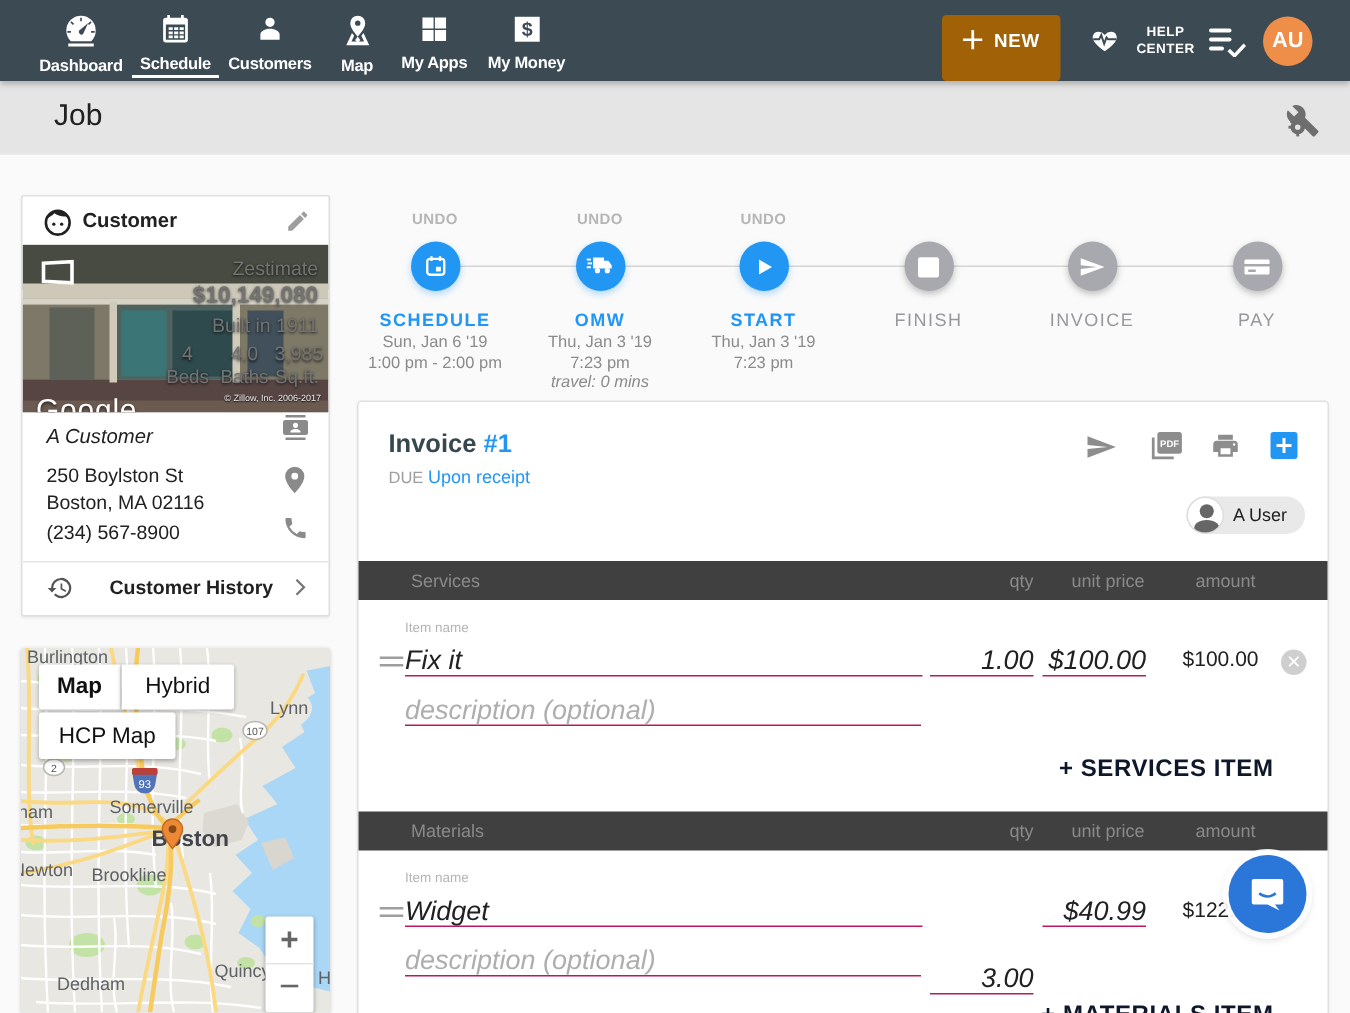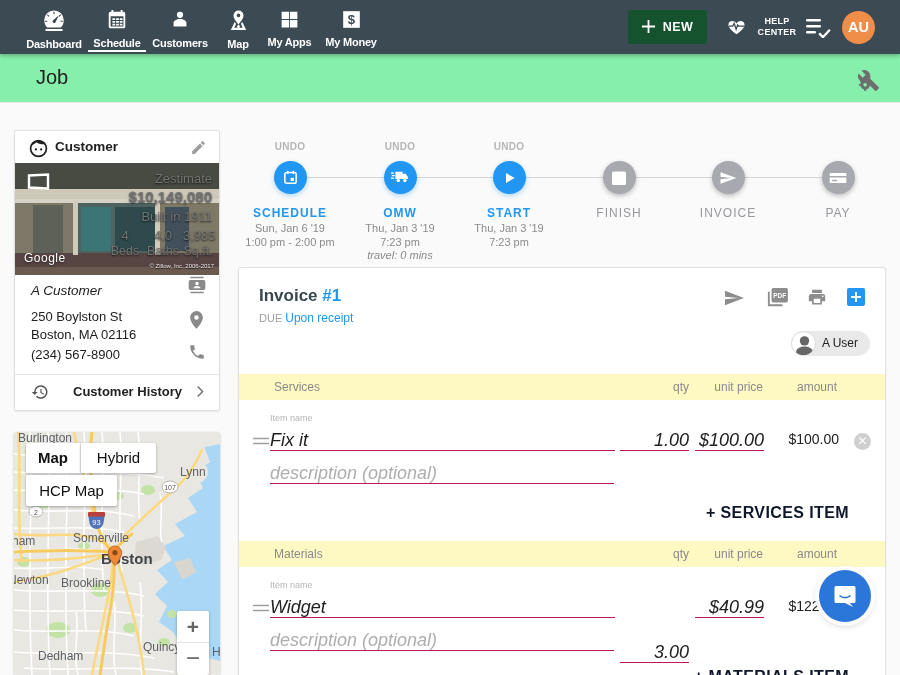--- a/index.html
+++ b/index.html
@@ -5,26 +5,26 @@
 * { margin:0; padding:0; box-sizing:border-box; }
 html,body { width:900px; height:675px; overflow:hidden; font-family:"Liberation Sans",sans-serif; background:#fafafa; }
 .abs { position:absolute; }
 
 
 .nav { position:absolute; top:0; left:0; width:900px; height:54px; background:#3c4a53; box-shadow:0 2px 4px rgba(0,0,0,.25); z-index:20; }
 .navitem { position:absolute; top:0; height:54px; text-align:center; color:#fff; }
 .navitem .ic { display:block; margin:9px auto 2px; }
 .navitem .lb { font-size:11px; font-weight:bold; color:#fff; letter-spacing:-0.2px; }
 .navitem.active:after { content:""; position:absolute; left:50%; transform:translateX(-50%); bottom:2px; width:58px; height:2px; background:#fff; }
-.newbtn { position:absolute; left:628px; top:10px; width:79px; height:34px; background:#14532d; border-radius:3px; color:#fff; font-size:12.5px; font-weight:bold; text-align:center; line-height:34px; letter-spacing:.5px; }
+.newbtn { position:absolute; left:628px; top:10px; width:79px; height:44px; background:#a16207; border-radius:3px; color:#fff; font-size:12.5px; font-weight:bold; text-align:center; line-height:34px; letter-spacing:.5px; }
 .helpcenter { position:absolute; left:755px; top:16px; width:44px; color:#fff; font-size:9px; font-weight:bold; text-align:center; line-height:11px; letter-spacing:.3px; }
 .avatar { position:absolute; left:842px; top:11px; width:33px; height:33px; border-radius:50%; background:#ef8e49; color:#fff; font-size:14.5px; font-weight:bold; text-align:center; line-height:33px; }
 
 
-.jobbar { position:absolute; top:54px; left:0; width:900px; height:49px; background:#86efac; border-bottom:1px solid #e8e8e8; z-index:10; }
+.jobbar { position:absolute; top:54px; left:0; width:900px; height:49px; background:#e5e5e5; border-bottom:1px solid #e8e8e8; z-index:10; }
 .jobbar h1 { position:absolute; left:36px; top:12px; font-size:20px; font-weight:normal; color:#212121; }
 
 
 .card { position:absolute; background:#fff; border:1px solid #e0e0e0; border-radius:2px; box-shadow:0 1px 2px rgba(0,0,0,.08); }
 .custcard { left:14px; top:130px; width:206px; height:281px; }
 .photo { position:absolute; left:0; top:32px; width:204px; height:112px; overflow:hidden; }
 .ovl { position:absolute; color:#737373; text-shadow:0 1px 2px rgba(0,0,0,.75); text-align:right; right:7px; }
 
 .mapcard { left:14px; top:432px; width:206px; height:243px; overflow:hidden; border:none; box-shadow:0 1px 3px rgba(0,0,0,.2); }
 .mapbtn { position:absolute; background:#fff; box-shadow:0 1px 3px rgba(0,0,0,.3); color:#111; font-size:15px; text-align:center; }
@@ -43,21 +43,21 @@
 .step .sub { font-size:11px; color:#8b8b8b; line-height:13.5px; margin-top:2px; }
 
 
 .invcard { position:absolute; left:238px; top:267px; width:648px; height:460px; background:#fff; border:1px solid #e0e0e0; border-radius:3px; box-shadow:0 1px 2px rgba(0,0,0,.08); }
 .invtitle { position:absolute; left:20px; top:18px; font-size:17px; font-weight:bold; color:#37474f; }
 .invtitle span { color:#2196f3; }
 .invdue { position:absolute; left:20px; top:43px; font-size:11px; color:#9e9e9e; }
 .invdue b { color:#2196f3; font-size:12px; font-weight:normal; }
 .userchip { position:absolute; right:15px; top:63px; height:25px; background:#e9e9e9; border-radius:13px; padding:0 12px 0 31px; font-size:12px; color:#212121; line-height:25px; }
 .userchip .pav { position:absolute; left:0; top:0; width:25px; height:25px; border-radius:50%; background:#fff; overflow:hidden; border:1px solid #ddd; }
-.secthead { position:absolute; left:0; width:646px; height:26px; background:#fef9c3; color:#8a8a8a; font-size:12px; line-height:26px; }
+.secthead { position:absolute; left:0; width:646px; height:26px; background:#404040; color:#8a8a8a; font-size:12px; line-height:26px; }
 .secthead .sn { position:absolute; left:35px; }
 .secthead .c1 { position:absolute; right:196px; }
 .secthead .c2 { position:absolute; right:122px; }
 .secthead .c3 { position:absolute; right:48px; }
 .itemlabel { position:absolute; font-size:9px; color:#b5b5b5; }
 .fld { position:absolute; border-bottom:1px solid #be185d; font-size:18px; color:#212121; padding-top:7px;font-style:italic; }
 .desc { color:#aeaeae; }
 .addlink { position:absolute; color:#0f172a; font-size:16px; font-weight:bold; letter-spacing:.4px;margin-left:43px; }
 .xcirc { position:absolute; width:17px; height:17px; border-radius:50%; background:#cfcfcf; color:#fff; text-align:center; line-height:17px; font-size:12px; }
 
@@ -182,21 +182,21 @@
       <rect x="140" y="38" width="5" height="54" fill="#cfcaba"></rect>
     </svg>
     <svg class="abs" style="left:12px;top:10px;" width="23" height="17" viewBox="0 0 23 17">
         <path fill="none" stroke="#fff" stroke-width="2.4" d="M2 2.5 21 1.5v14L2 14.5z"></path>
       </svg>
     <div class="ovl" style="top:8px;font-size:13px;">Zestimate</div>
     <div class="ovl" style="top:25px;font-size:15px;font-weight:bold;">$10,149,080</div>
     <div class="ovl" style="top:46px;font-size:13px;">Built in 1911</div>
     <div class="ovl" style="top:65px;font-size:13px;right:6px;"><span style="display:inline-block;width:30px;text-align:center;">4</span><span style="display:inline-block;width:40px;text-align:center;margin-left:3px;">4.0</span><span style="display:inline-block;width:30px;text-align:center;">3,985</span></div>
     <div class="ovl" style="top:81px;font-size:12.5px;right:6px;"><span style="display:inline-block;width:30px;text-align:center;">Beds</span><span style="display:inline-block;width:40px;text-align:center;margin-left:3px;">Baths</span><span style="display:inline-block;width:30px;text-align:center;">Sq.ft.</span></div>
-    <div class="abs" style="left:9px;top:88px;color:#fff;font-size:12px;letter-spacing:.5px;text-shadow:0 1px 2px rgba(0,0,0,.6);">Google</div>
+    <div class="abs" style="left:9px;top:100px;color:#fff;font-size:20px;letter-spacing:.5px;text-shadow:0 1px 2px rgba(0,0,0,.6);">Google</div>
     <div class="abs" style="right:5px;top:100px;color:#eee;font-size:6px;text-shadow:0 1px 1px #000;">© Zillow, Inc. 2006-2017</div>
   </div>
   <div class="abs" style="left:16px;top:152px;font-size:13.5px;color:#212121;font-style:italic;">A Customer</div>
   <svg class="abs" style="right:12px;top:144px;" width="20" height="20" viewBox="0 0 24 24">
       <path fill="#8a8a8a" d="M4 2h16v2H4zm0 18h16v2H4zm16-14H4a2 2 0 0 0-2 2v8a2 2 0 0 0 2 2h16a2 2 0 0 0 2-2V8a2 2 0 0 0-2-2zm-8 2.2a2 2 0 1 1 0 4.1 2 2 0 0 1 0-4.1zM16 16H8v-.9c0-1.3 2.7-2 4-2s4 .7 4 2z"></path>
     </svg>
   <div class="abs" style="left:16px;top:177px;line-height:18px;font-size:13px;color:#212121;">250 Boylston St<br>Boston, MA 02116</div>
   <svg class="abs" style="right:14px;top:180px;" width="17" height="20" viewBox="0 0 24 28">
       <path fill="#8a8a8a" d="M12 0a9 9 0 0 0-9 9c0 6.8 9 16 9 16s9-9.2 9-16a9 9 0 0 0-9-9zm0 5.8a3.2 3.2 0 1 1 0 6.4 3.2 3.2 0 0 1 0-6.4z"></path>
     </svg>

